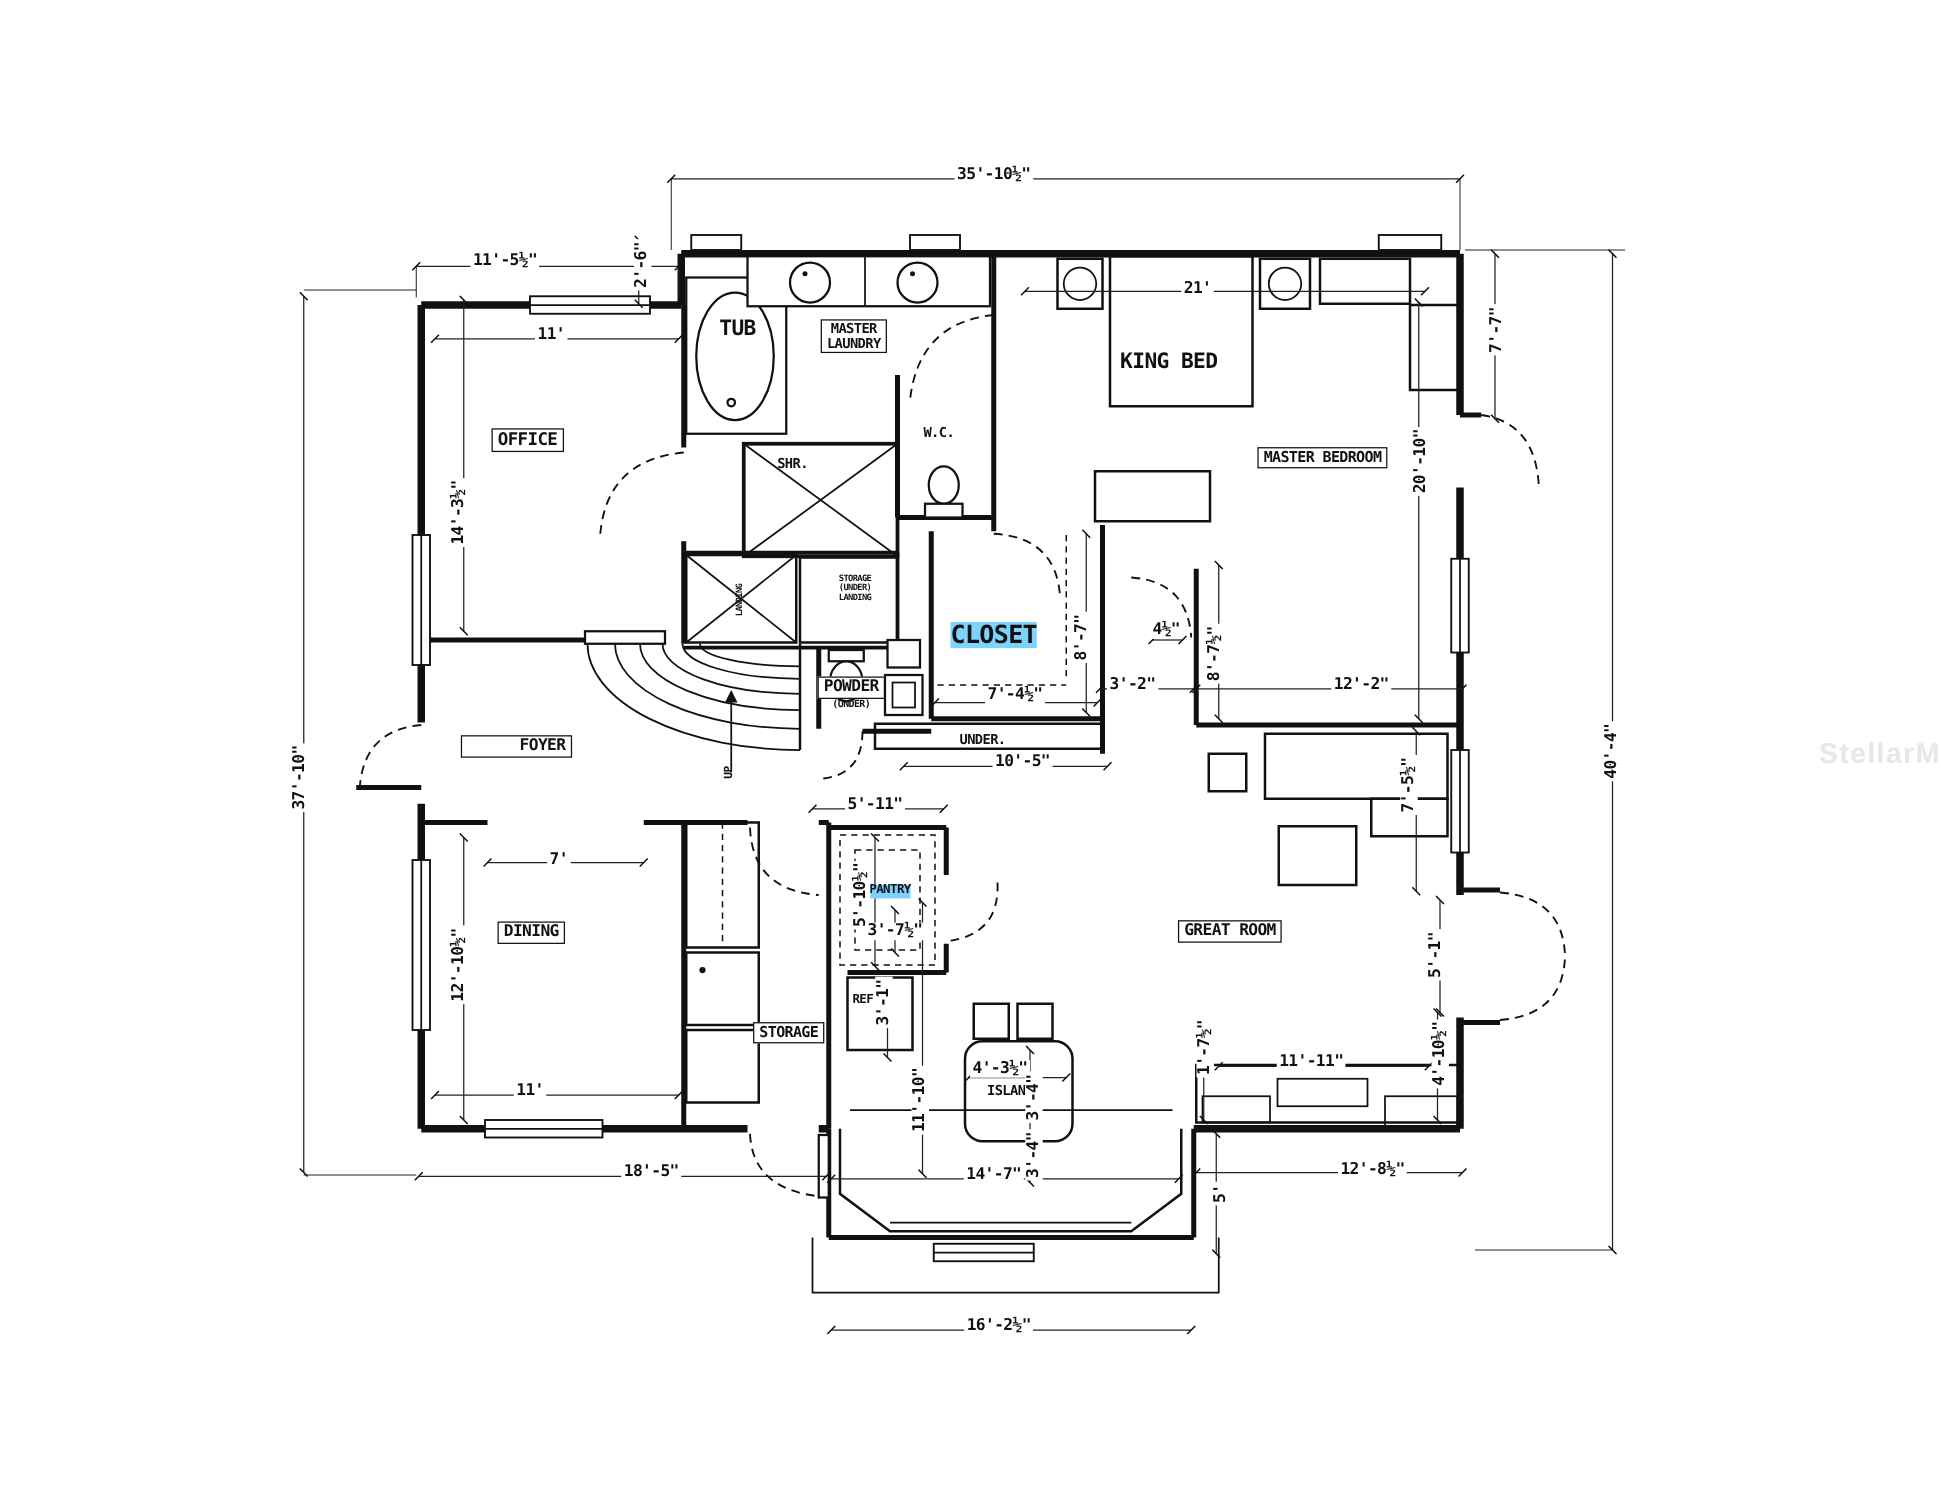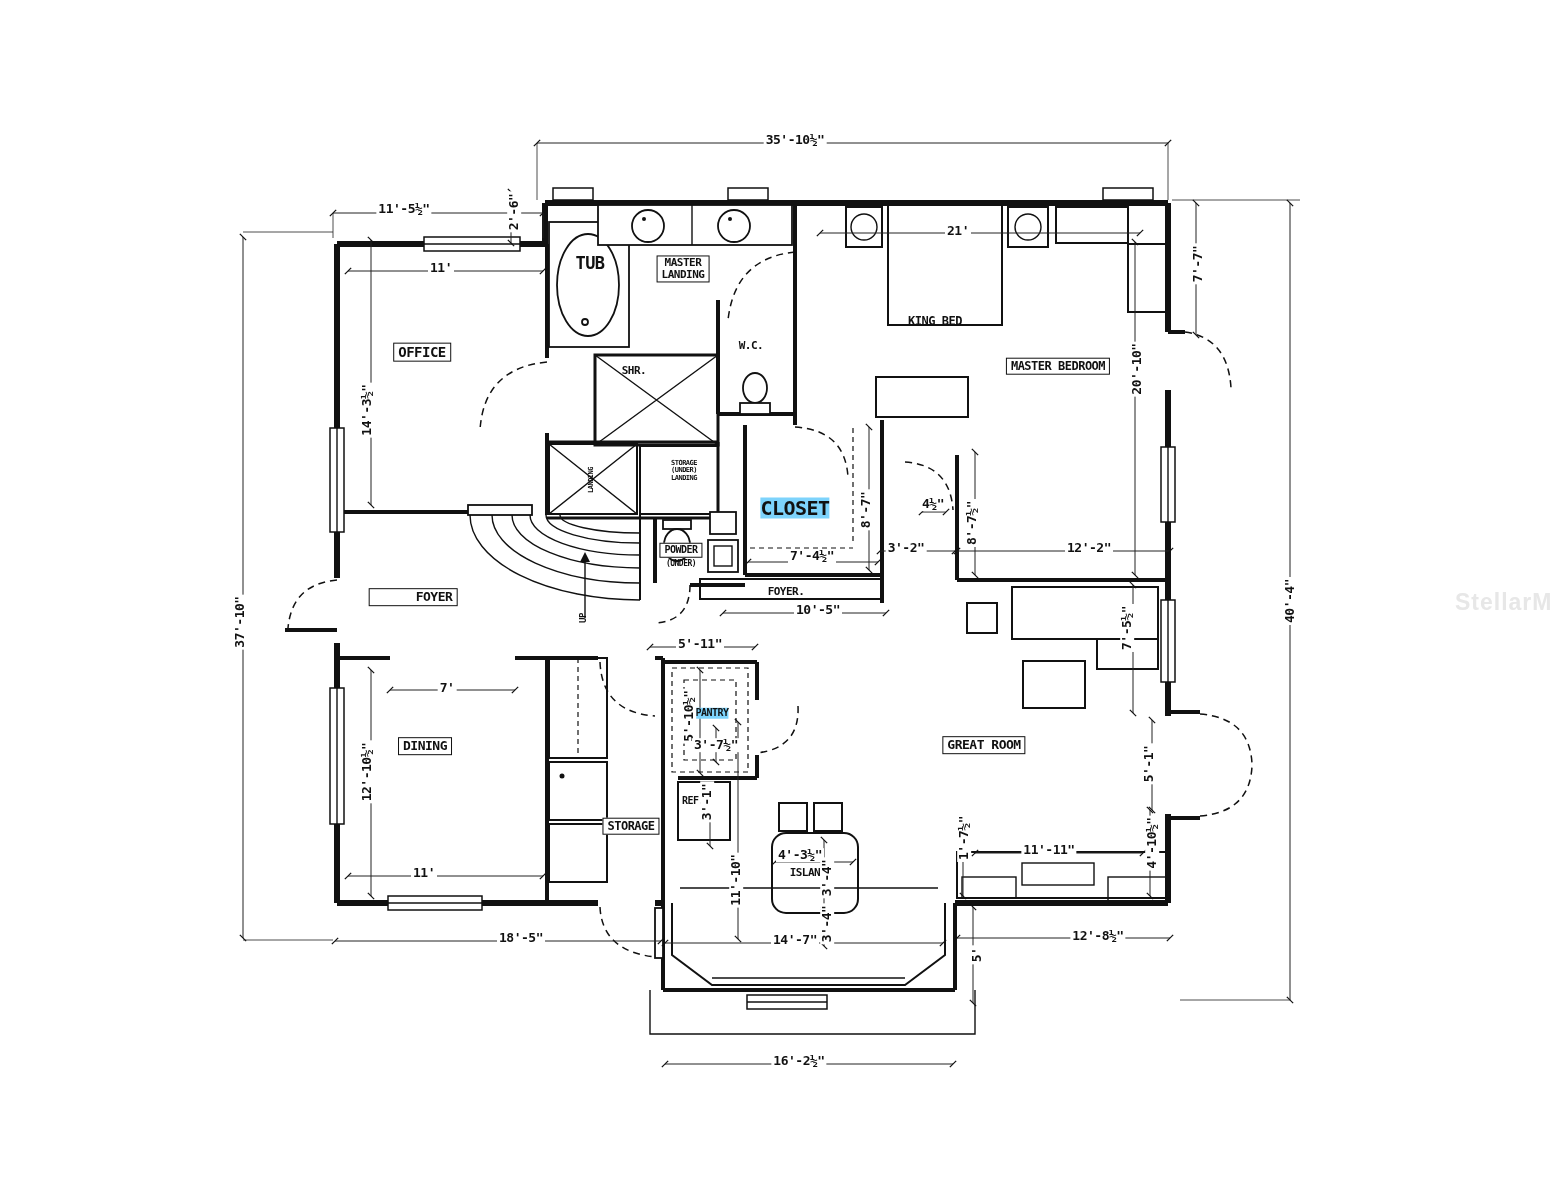--- a/index.html
+++ b/index.html
@@ -234,36 +234,36 @@
     <line class="dim" x1="1150" y1="810" x2="1150" y2="896"></line>
     <line class="dim" x1="957" y1="938" x2="1170" y2="938"></line>
     <line class="dim" x1="973" y1="907" x2="973" y2="1003"></line>
     <line class="dim" x1="665" y1="1064" x2="953" y2="1064"></line>
   </g>
 </svg>
 
 <div id="labels">
       <div class="lbl rooms boxed" style="left: 422px; top: 352px; font-size: 14px; transform: translate(-50%, -50%);">OFFICE</div>
       <div class="lbl rooms boxed" style="left: 683px; top: 269px; font-size: 11px; transform: translate(-50%, -50%);">MASTER
-LANDING</div>
+LAUNDRY</div>
       <div class="lbl rooms boxed" style="left: 413px; top: 597px; font-size: 13px; transform: translate(-50%, -50%); padding-left: 46px;">FOYER</div>
       <div class="lbl rooms boxed" style="left: 425px; top: 746px; font-size: 13px; transform: translate(-50%, -50%);">DINING</div>
       <div class="lbl rooms boxed" style="left: 631px; top: 826px; font-size: 12px; transform: translate(-50%, -50%);">STORAGE</div>
       <div class="lbl rooms boxed" style="left: 984px; top: 745px; font-size: 13px; transform: translate(-50%, -50%);">GREAT ROOM</div>
       <div class="lbl rooms boxed" style="left: 1058px; top: 366px; font-size: 12px; transform: translate(-50%, -50%);">MASTER BEDROOM</div>
       <div class="lbl rooms" style="left: 795px; top: 508px; font-size: 20px; transform: translate(-50%, -50%);">CLOSET</div>
       <div class="lbl rooms" style="left: 712px; top: 713px; font-size: 10px; transform: translate(-50%, -50%);">PANTRY</div>
       <div class="lbl fixtures" style="left: 590px; top: 264px; font-size: 17px; transform: translate(-50%, -50%);">TUB</div>
       <div class="lbl fixtures" style="left: 634px; top: 371px; font-size: 11px; transform: translate(-50%, -50%);">SHR.</div>
       <div class="lbl fixtures" style="left: 751px; top: 346px; font-size: 11px; transform: translate(-50%, -50%);">W.C.</div>
-      <div class="lbl fixtures" style="left: 935px; top: 321px; font-size: 12px; transform: translate(-50%, -50%);">KING BED</div>
-      <div class="lbl fixtures" style="left: 786px; top: 592px; font-size: 11px; transform: translate(-50%, -50%);">FOYER.</div>
+      <div class="lbl fixtures" style="left: 935px; top: 290px; font-size: 17px; transform: translate(-50%, -50%);">KING BED</div>
+      <div class="lbl fixtures" style="left: 786px; top: 592px; font-size: 11px; transform: translate(-50%, -50%);">UNDER.</div>
       <div class="lbl fixtures" style="left: 693px; top: 801px; font-size: 10px; transform: translate(-50%, -50%);">REF.</div>
       <div class="lbl fixtures" style="left: 808px; top: 873px; font-size: 11px; transform: translate(-50%, -50%);">ISLAND</div>
-      <div class="lbl fixtures boxed" style="left: 681px; top: 550px; font-size: 10px; transform: translate(-50%, -50%);">POWDER</div>
+      <div class="lbl fixtures boxed" style="left: 681px; top: 550px; font-size: 13px; transform: translate(-50%, -50%);">POWDER</div>
       <div class="lbl fixtures" style="left: 681px; top: 564px; font-size: 8px; transform: translate(-50%, -50%);">(UNDER)</div>
       <div class="lbl fixtures" style="left: 684px; top: 471px; font-size: 7px; transform: translate(-50%, -50%);">STORAGE
 (UNDER)
 LANDING</div>
       <div class="lbl fixtures" style="left: 592px; top: 480px; font-size: 7px; transform: translate(-50%, -50%) rotate(-90deg);">LANDING</div>
       <div class="lbl fixtures" style="left: 584px; top: 618px; font-size: 9px; transform: translate(-50%, -50%) rotate(-90deg);">UP</div>
       <div class="lbl dimensions" style="left: 795px; top: 140px; font-size: 13px; transform: translate(-50%, -50%);">35'-10½"</div>
       <div class="lbl dimensions" style="left: 404px; top: 209px; font-size: 13px; transform: translate(-50%, -50%);">11'-5½"</div>
       <div class="lbl dimensions" style="left: 514px; top: 212px; font-size: 13px; transform: translate(-50%, -50%) rotate(-90deg);">2'-6"</div>
       <div class="lbl dimensions" style="left: 441px; top: 268px; font-size: 13px; transform: translate(-50%, -50%);">11'</div>

